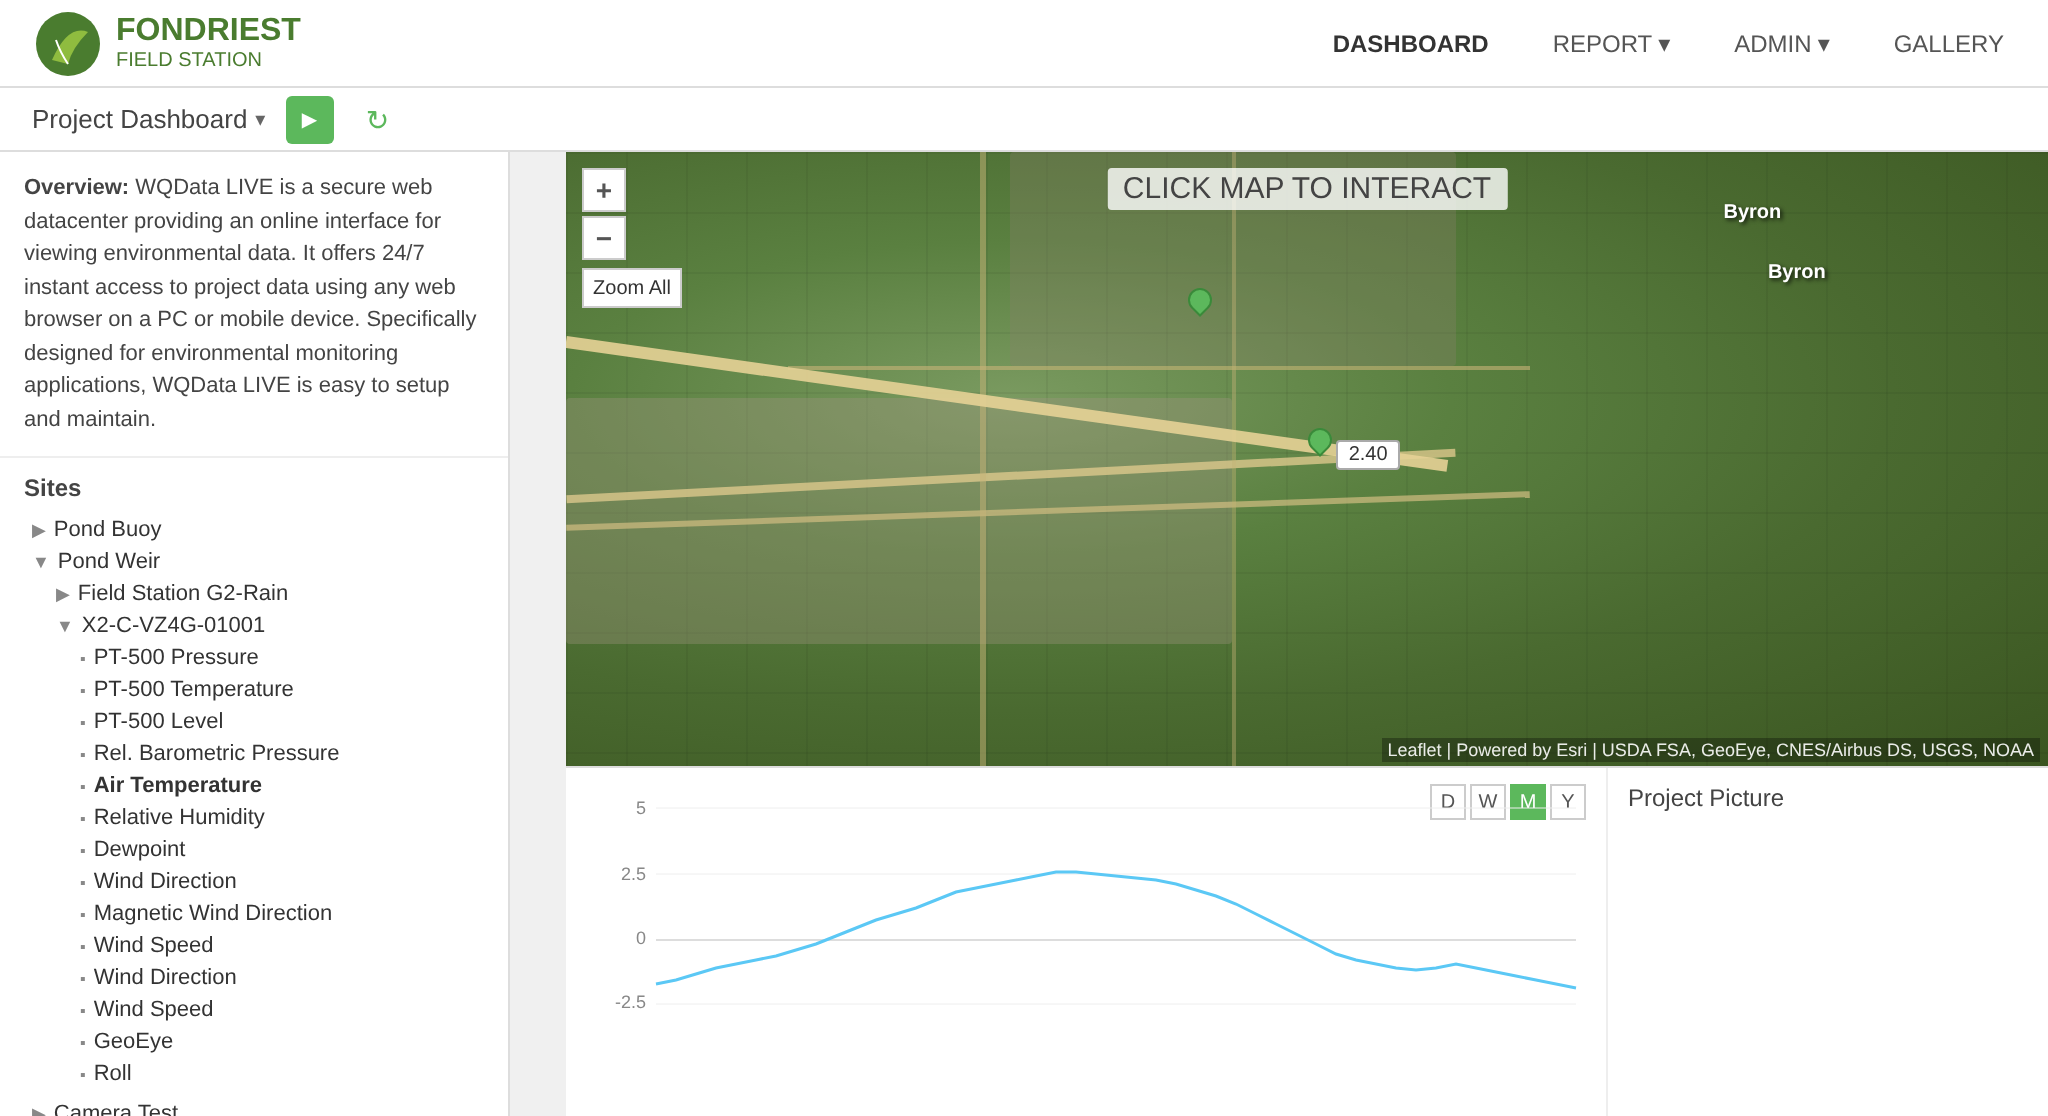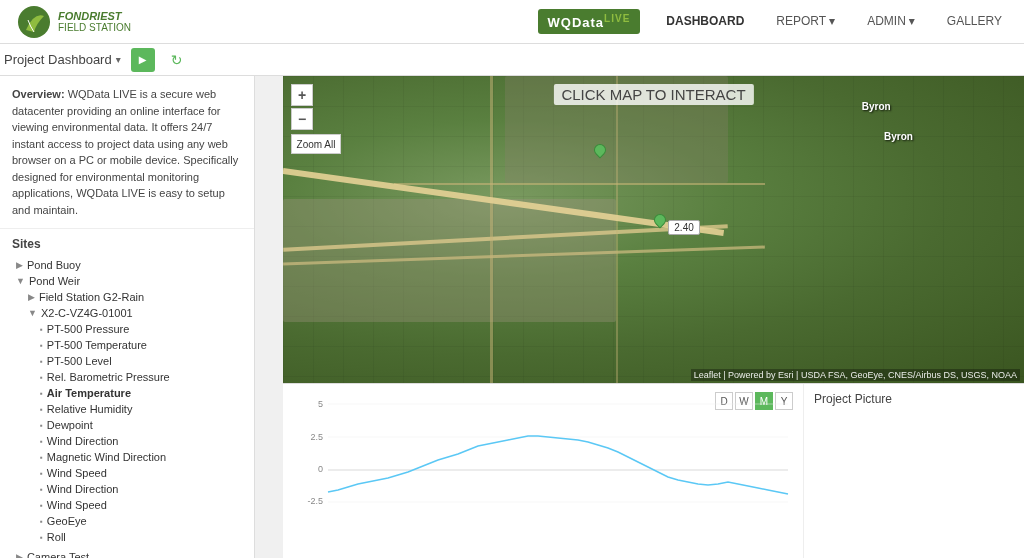--- a/index.html
+++ b/index.html
@@ -13,21 +13,21 @@
       display: flex;
       align-items: center;
       justify-content: space-between;
       padding: 0 16px;
     }
     #logo-area {
       display: flex;
       align-items: center;
       gap: 6px;
     }
-    .logo-text { font-size: 11px; font-weight: bold; color: #4a7c2f; line-height: 1.1; font-style: italic; }
+    .logo-text { font-size: 16px; font-weight: bold; color: #4a7c2f; line-height: 1.1; }
     .logo-sub { font-size: 10px; color: #4a7c2f; }
     #nav-right {
       display: flex;
       align-items: center;
       gap: 20px;
     }
     .nav-item {
       font-size: 12px;
       color: #555;
       cursor: pointer;
@@ -48,21 +48,21 @@
     }
     .wq-live { color: #8fbc3f; font-size: 10px; vertical-align: super; }
 
     
     #subheader {
       background: #fff;
       border-bottom: 1px solid #ddd;
       height: 32px;
       display: flex;
       align-items: center;
-      padding: 0 4px;
+      padding: 0 16px;
       gap: 10px;
     }
     #project-title {
       font-size: 13px;
       color: #444;
       display: flex;
       align-items: center;
       gap: 4px;
       cursor: pointer;
     }
@@ -334,23 +334,20 @@
       <path d="M10 26 Q18 8 28 12 Q20 20 18 28 Z" fill="#8fbc3f"></path>
       <path d="M18 28 Q14 22 12 16" stroke="#fff" stroke-width="1" fill="none"></path>
     </svg>
     <div>
       <div class="logo-text">FONDRIEST</div>
       <div class="logo-sub">FIELD STATION</div>
     </div>
   </div>
 
   <div id="nav-right">
-    <div id="wqdata-badge">
-      <span>WQData</span><span class="wq-live">LIVE</span>
-    </div>
     <div class="nav-item active">DASHBOARD</div>
     <div class="nav-item">
       <span>REPORT</span>
       <span>▾</span>
     </div>
     <div class="nav-item">
       <span>ADMIN</span>
       <span>▾</span>
     </div>
     <div class="nav-item">GALLERY</div>

